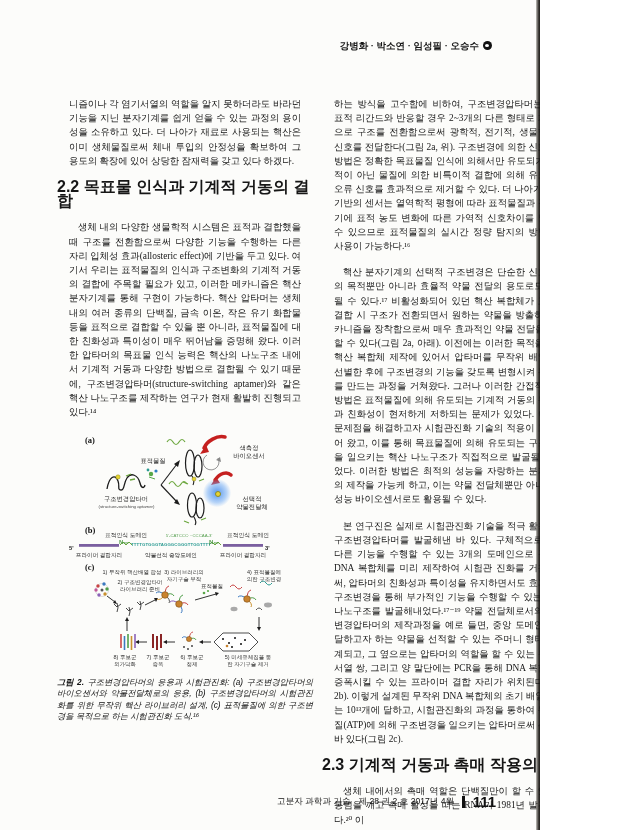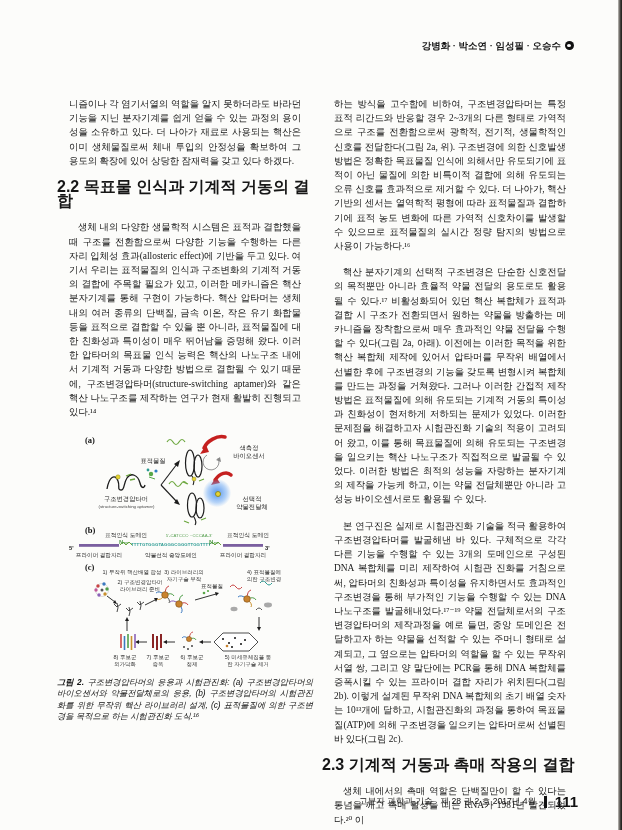--- a/index.html
+++ b/index.html
@@ -1,16 +1,16 @@
 <!DOCTYPE html>
 <html><head>
 <meta charset="utf-8">
 <style>
   html,body{margin:0;padding:0;background:#ffffff;}
-  .page{position:relative;width:622px;height:830px;background:#fcfcfa;overflow:hidden;
+  .page{position:relative;width:540px;height:830px;background:#fcfcfa;overflow:hidden;
         font-family:"Liberation Serif","DejaVu Serif",serif;color:#161616;}
   .scan-edge{position:absolute;right:0;top:0;width:4px;height:100%;
         background:linear-gradient(to right,#c4c2bd,#4a4743 55%,#1b1916);}
   
   .hdr{position:absolute;top:40px;left:57px;right:48px;text-align:right;
         font-family:"Liberation Sans","DejaVu Sans",sans-serif;font-size:9.5px;font-weight:bold;}
   .author-icon{display:inline-block;width:9px;height:9px;border-radius:50%;background:#111;
         position:relative;vertical-align:-1px;margin-left:4px;}
   .author-icon::after{content:"";position:absolute;left:2px;top:2.5px;width:4px;height:3px;
         border-radius:50%;background:#fff;}

